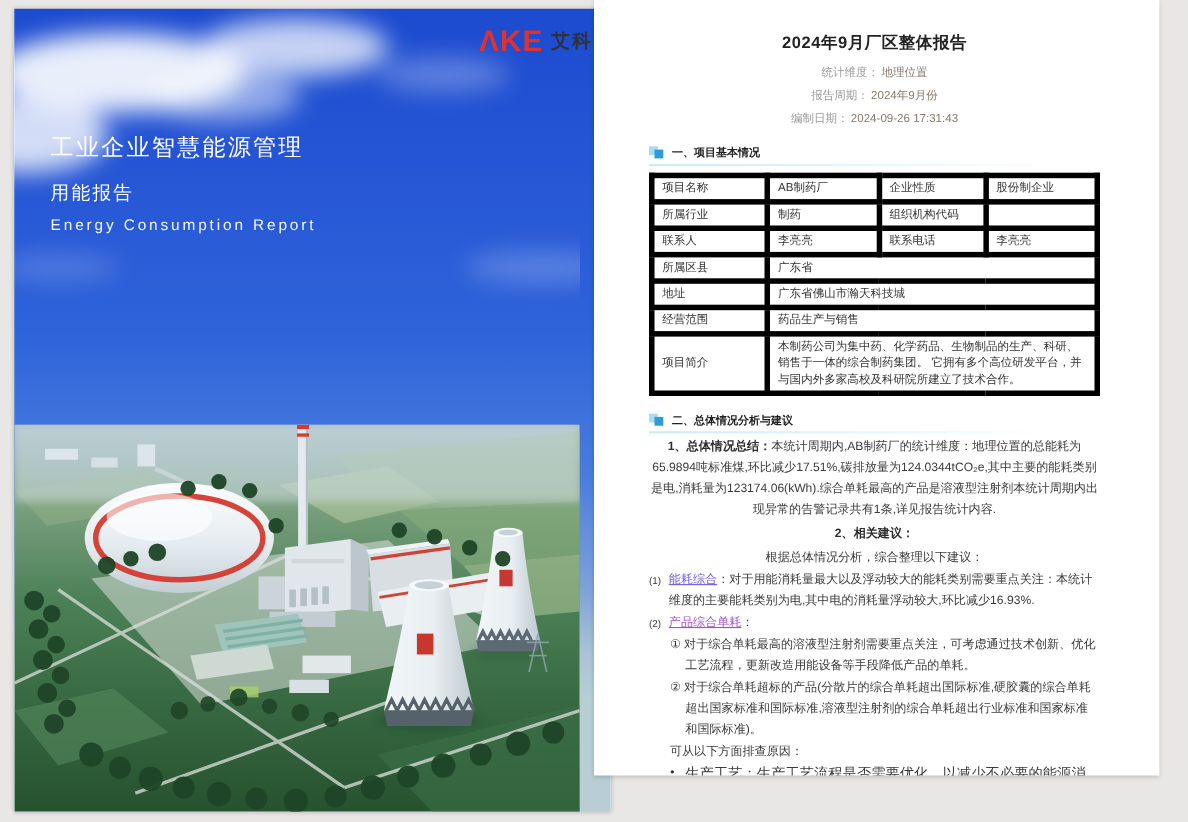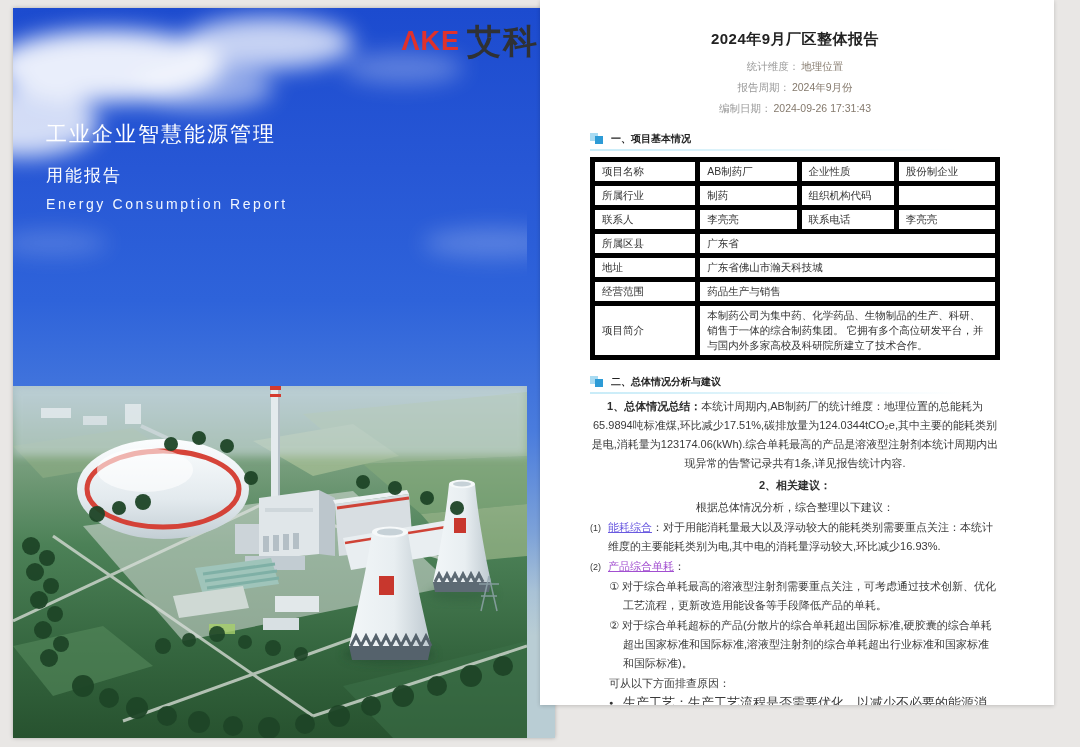--- a/index.html
+++ b/index.html
@@ -14,21 +14,21 @@
   
   .left-page {
     position:absolute; left:13px; top:8px; width:542px; height:730px;
     overflow:hidden;
     background:linear-gradient(180deg,#1c4bcf 0%,#2757d5 22%,#2e63da 40%,#4a7cdd 58%,#7da2d8 72%,#a9c2d6 80%,#b9cdd4 86%);
     box-shadow:0 0 4px rgba(0,0,0,.25);
   }
   .sky-clouds { position:absolute; left:0; top:0; }
   .logo { position:absolute; top:16px; right:16px; display:flex; align-items:center; gap:7px; }
   .logo-ake { color:#e0312c; font-size:27px; font-weight:bold; letter-spacing:1px; line-height:1; }
-  .logo-cn  { color:#2f3134; font-size:34px; font-weight:bold; letter-spacing:2px; line-height:1; }
+  .logo-cn  { color:#2f3134; font-size:17px; font-weight:bold; letter-spacing:2px; line-height:1; }
   .cover-title { position:absolute; left:33px; top:112px; color:#fff; font-size:21px; font-weight:500; letter-spacing:2px; }
   .cover-sub   { position:absolute; left:33px; top:156px; color:#fff; font-size:17px; font-weight:500; letter-spacing:2px; }
   .cover-en    { position:absolute; left:33px; top:188px; color:#f2f7ff; font-size:14px; font-weight:400; letter-spacing:2.6px; }
   .plant-svg { position:absolute; left:0; bottom:0; display:block; }
 
   
   .right-page {
     position:absolute; left:540px; top:0; width:514px; height:705px;
     background:#fff; box-shadow:0 1px 4px rgba(0,0,0,.18);
     overflow:hidden;

